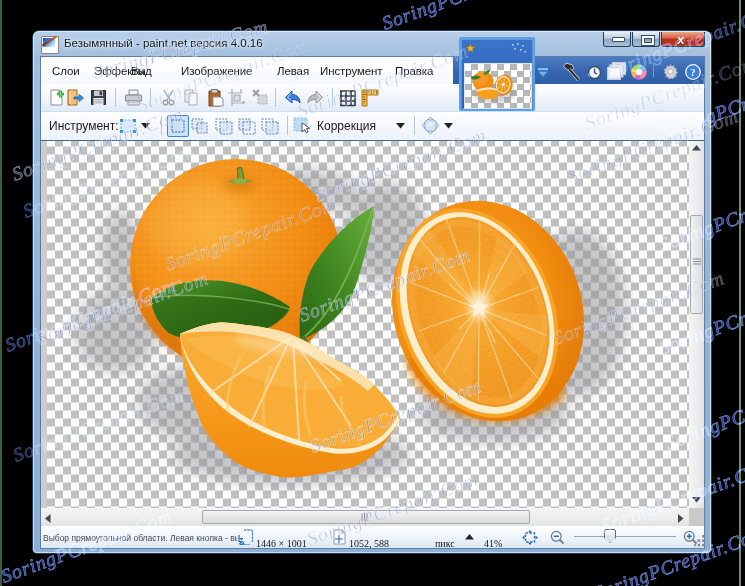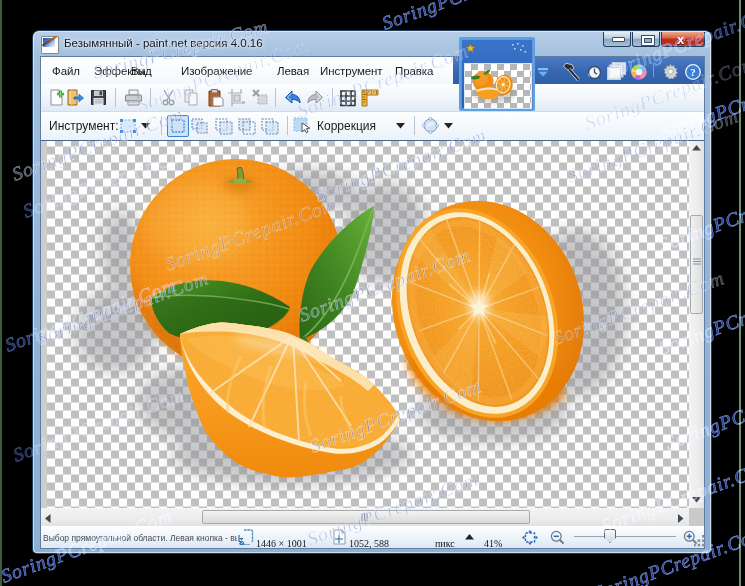--- a/index.html
+++ b/index.html
@@ -70,21 +70,21 @@
         <div class="glyph"></div>
       </div>
     <div id="btnmax" class="abs capbtn">
         <div class="glyph"></div>
       </div>
     <div id="btncls" class="abs capbtn">
         <div class="glyph">x</div>
       </div>
     <div id="client" class="abs">
       <div id="menurow" class="abs">
-        <span class="mi" style="left:11px">Файл</span>
+        <span class="mi" style="left:11px">Слои</span>
         <span class="mi" style="left:53px">Эффекты</span>
         <span class="mi" style="left:90px">Вид</span>
         <span class="mi" style="left:140px">Изображение</span>
         <span class="mi" style="left:236px">Левая</span>
         <span class="mi" style="left:279px">Инструмент</span>
         <span class="mi" style="left:354px">Правка</span>
         <div id="bluestrip" class="abs">
           <svg class="abs" style="left:84px;top:11px;width:12px;height:9px" viewBox="0 0 12 9">
               <path d="M1 0h10v2.2H1z" fill="#7ec0f4"></path>
               <path d="M1 3.4h10L6 8.8z" fill="#6ab2f0" stroke="#2a70c0" stroke-width=".5"></path>

